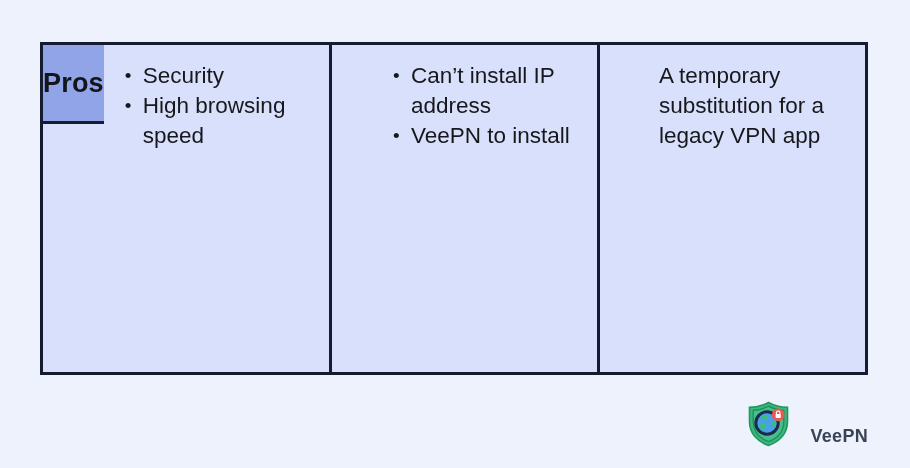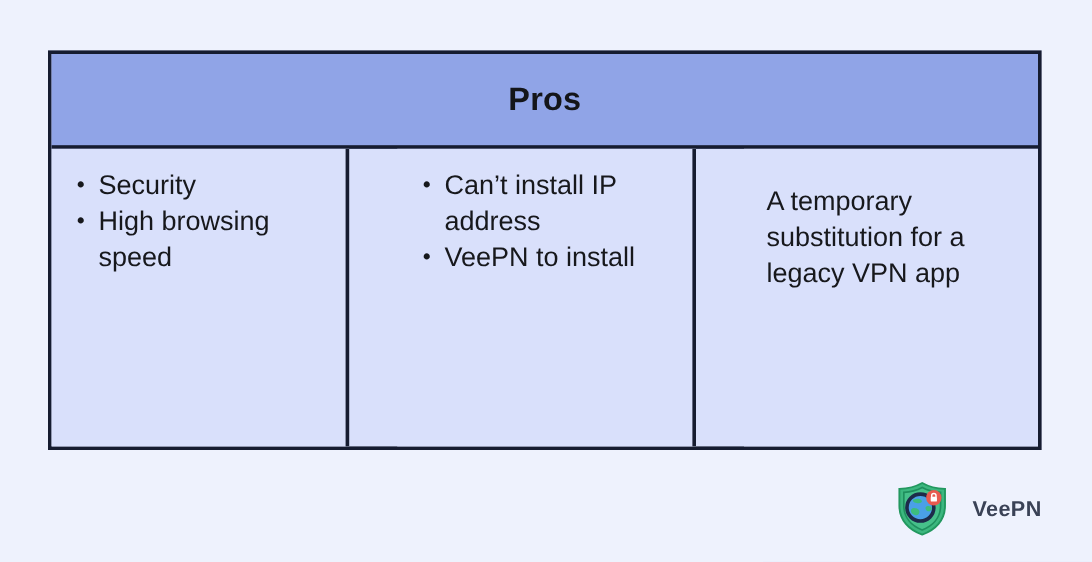--- a/index.html
+++ b/index.html
@@ -12,21 +12,20 @@
   }
   .canvas { position: relative; width: 910px; height: 468px; }
 
   
   .cmp-table {
     position: absolute;
     left: 40px; top: 42px;
     width: 828px; height: 333px;
     border: 3px solid #161c30;
     display: flex;
-    flex-direction: column;
     background: #d9e0fb;
   }
   .row { display: flex; flex: 0 0 auto; }
   .row.header { height: 79px; }
   .row.body { flex: 1 1 auto; gap: 40px; }
   .cell {
     flex: 1 1 0;
     border-right: 3px solid #161c30;
   }
   .cell:last-child { border-right: none; }
@@ -54,28 +53,28 @@
     padding-left: 20px;
   }
   ul.bullets li::before {
     content: "\2022";
     position: absolute;
     left: 2px;
     top: 0;
     font-size: 19px;
     color: #17181c;
   }
-  .plain-text { max-width: 245px; margin-top: 13px; }
+  .plain-text { max-width: 245px; }
 
   
   .brand {
     position: absolute;
     right: 42px; bottom: 21px;
     display: flex;
-    align-items: center;
+    align-items: flex-end;
     gap: 20px;
   }
   .brand-name {
     font-size: 18px;
     font-weight: bold;
     color: #3a4256;
     letter-spacing: 0.3px;
   }
   .logo-svg { display: block; }
 </style>

